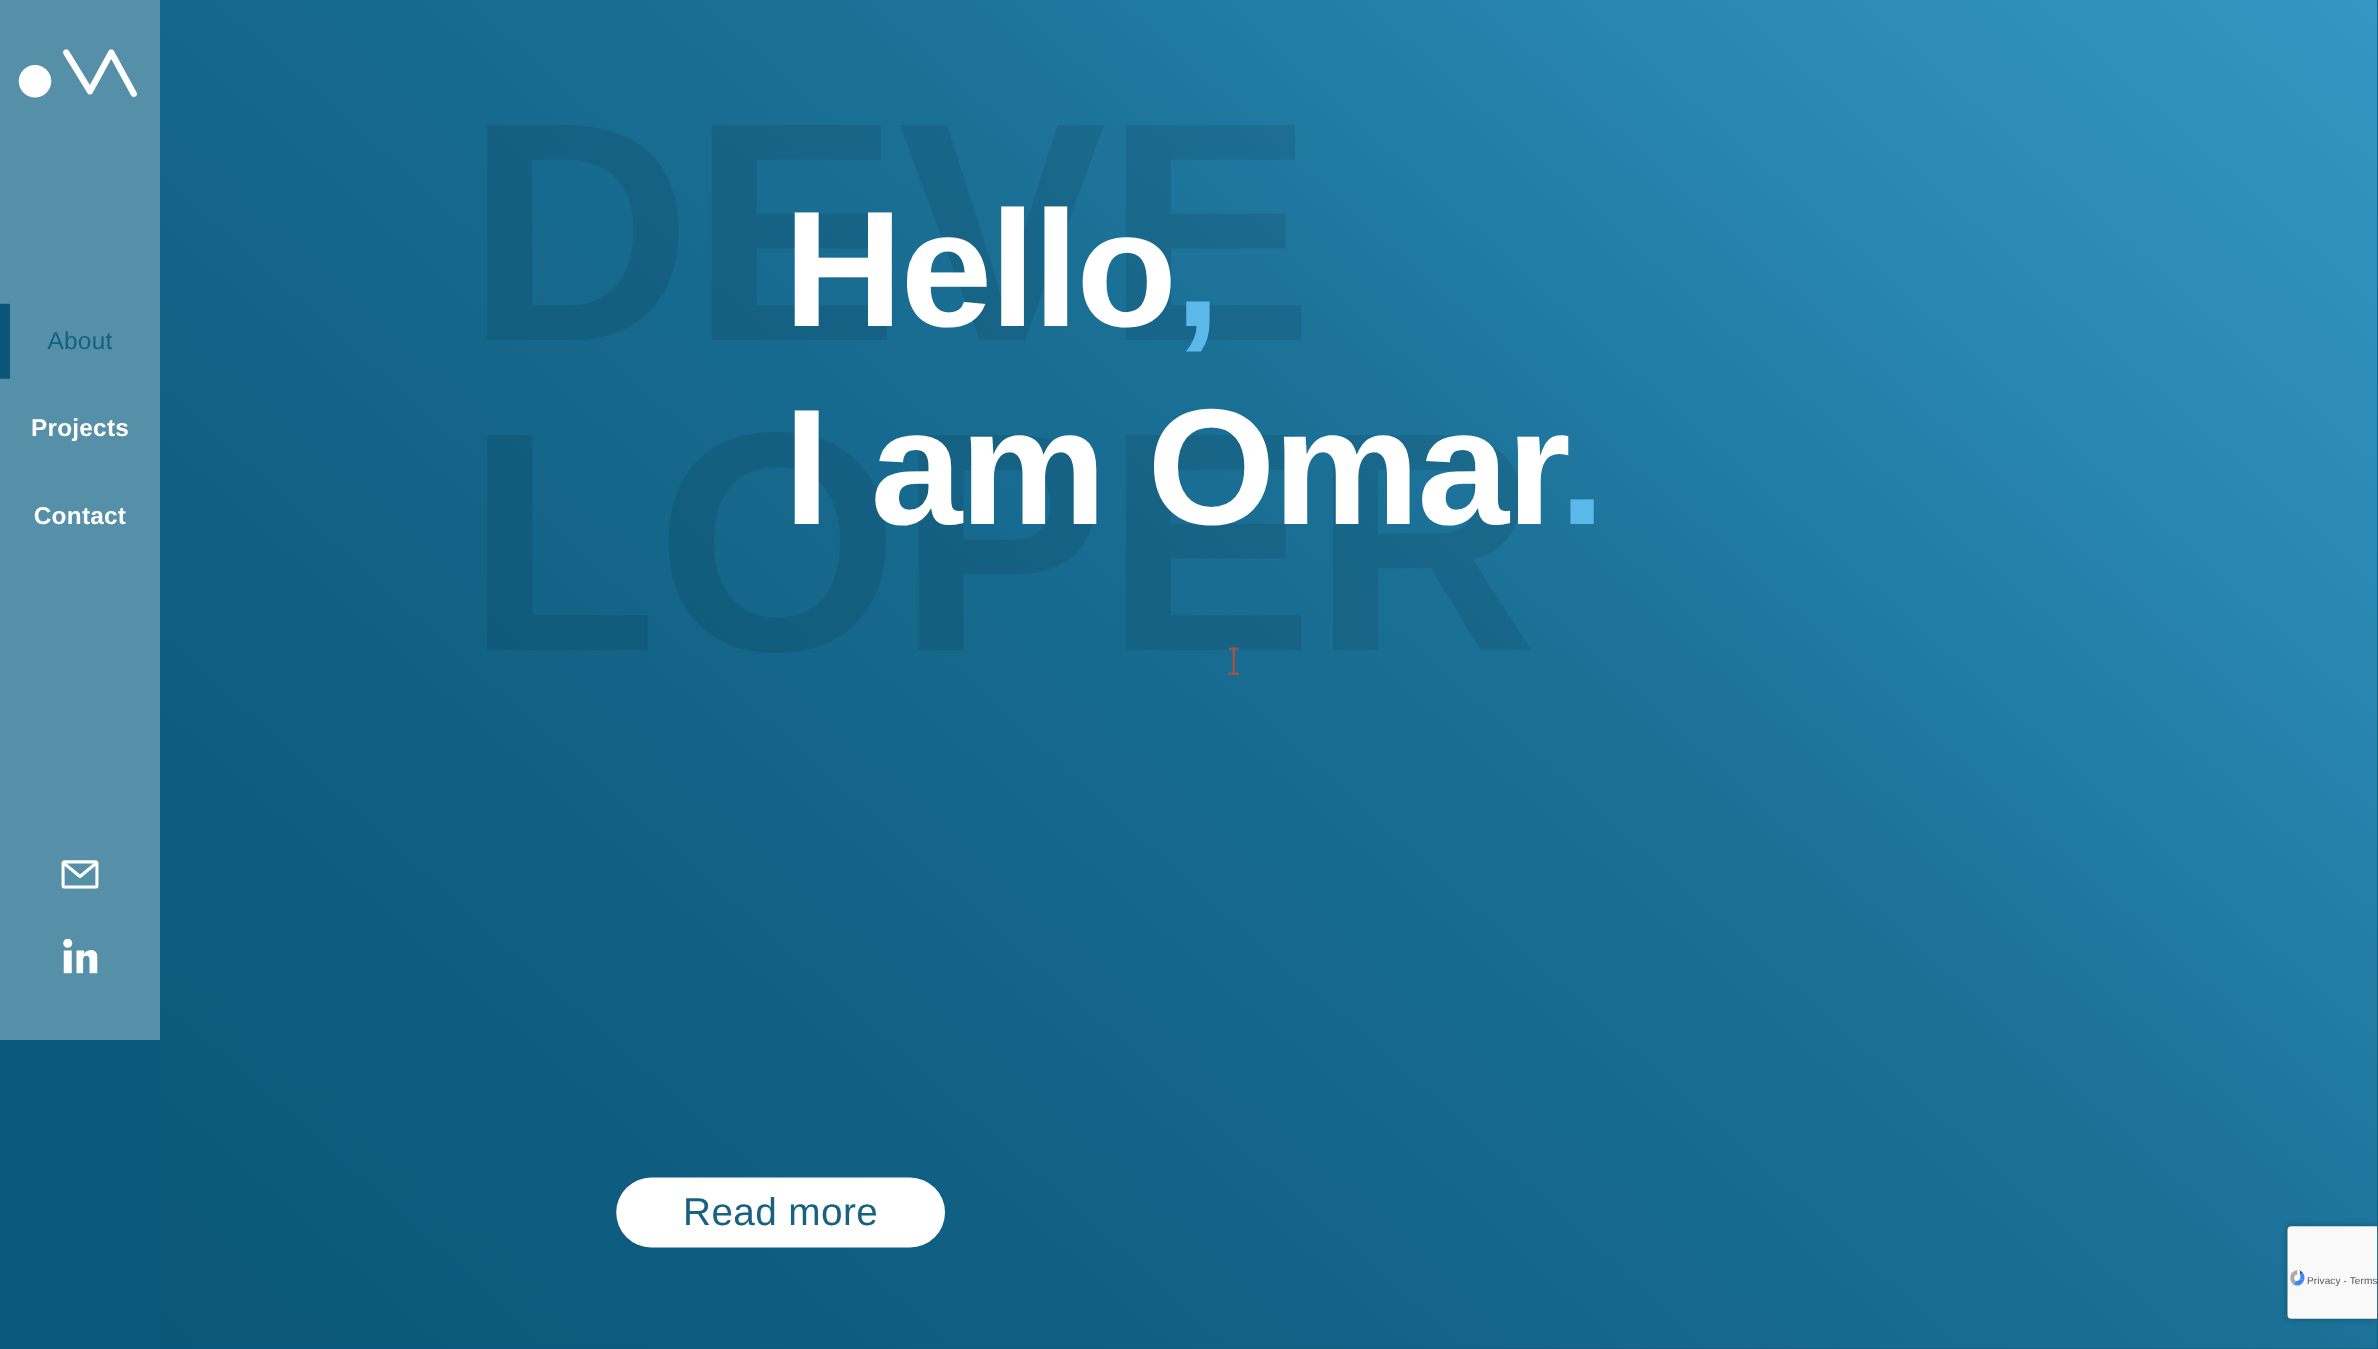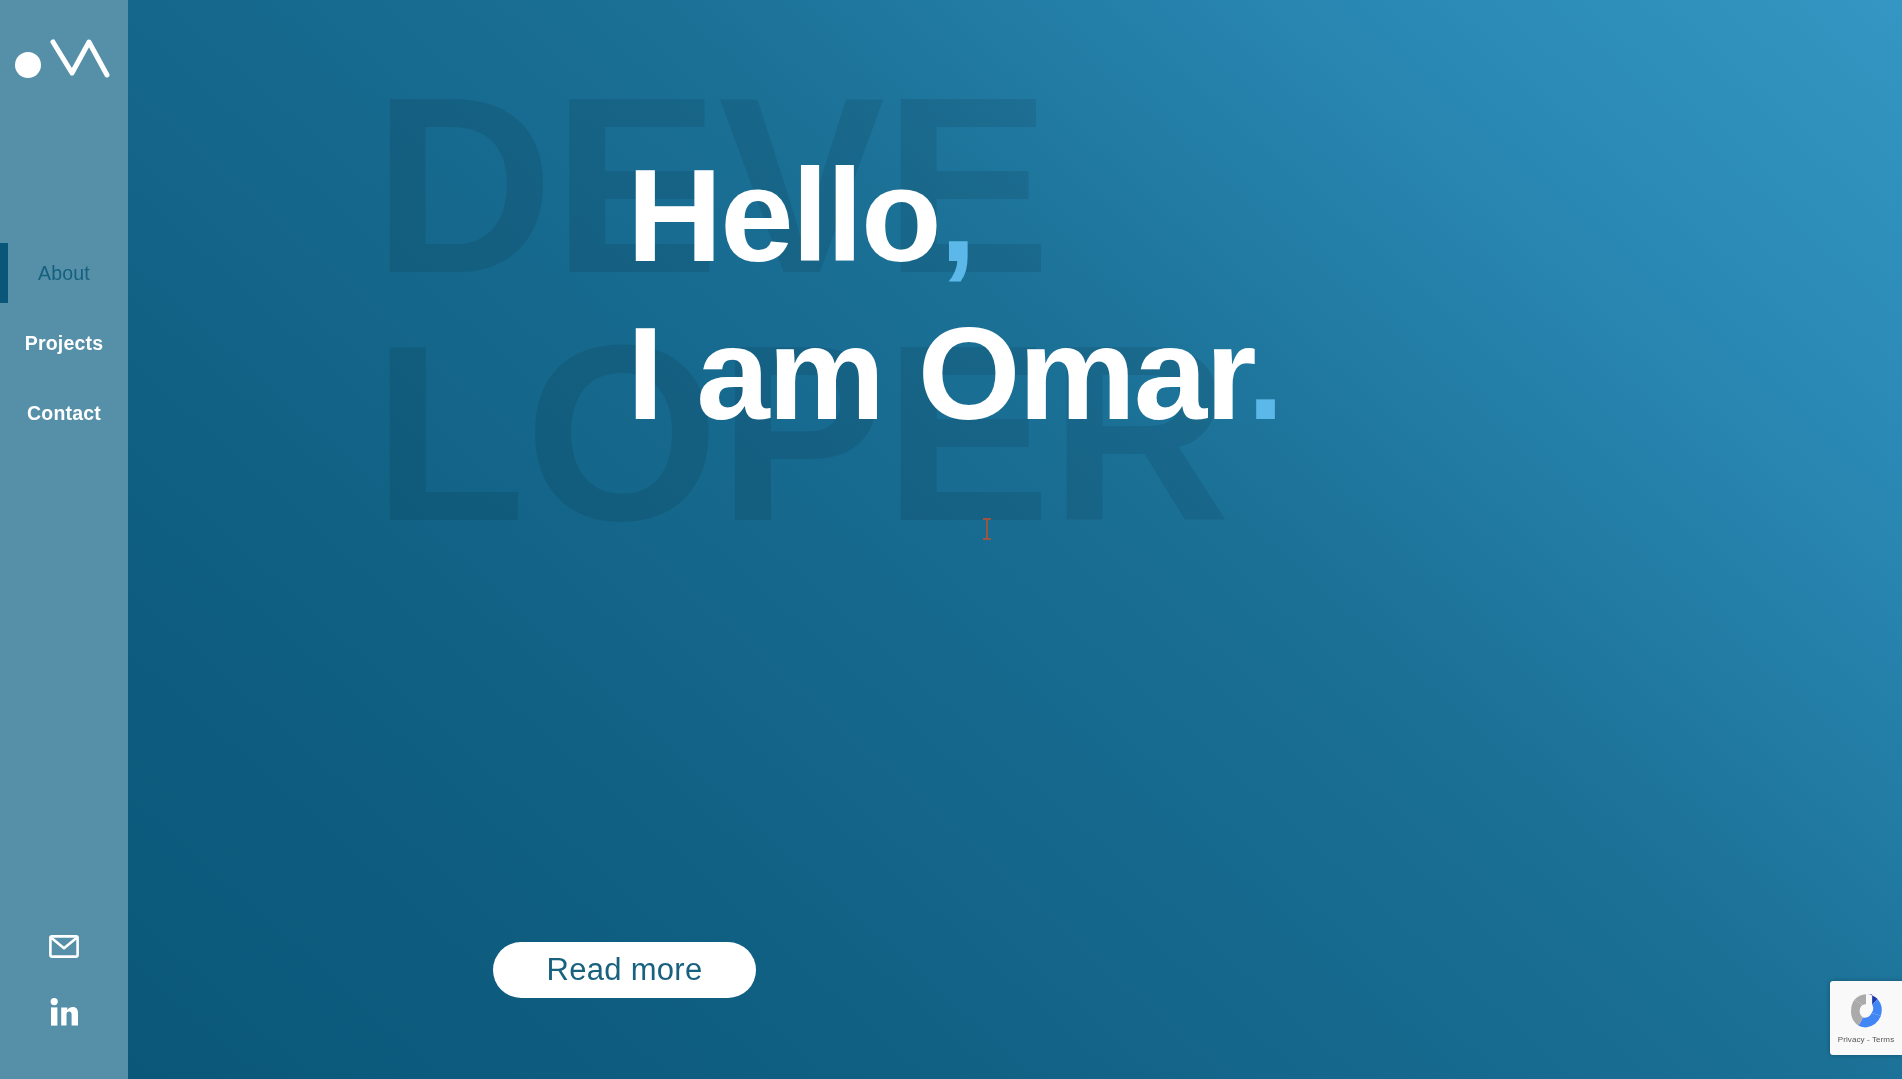--- a/index.html
+++ b/index.html
@@ -5,21 +5,21 @@
   * { margin:0; padding:0; box-sizing:border-box; }
   html, body {
     width:1902px; height:1079px;
     overflow:hidden;
     font-family:"Liberation Sans", sans-serif;
   }
   body { display:flex; background:#0b5a7d; }
 
   
   #sidebar{
-    width:128px; height:1079px; flex:0 0 128px;
+    width:128px; height:832px; flex:0 0 128px;
     background:#5590a8;
     position:relative;
     display:flex; flex-direction:column; align-items:center;padding-left:28px;
   }
   #logo{
     position:absolute; left:14px; top:24px;
     width:96px; height:68px;
   }
   #nav{
     position:absolute; top:238px; left:0; width:128px;
@@ -131,21 +131,21 @@
   }
 
   
   #recaptcha{
     position:absolute;
     right:0; bottom:24px;
     width:72px; height:74px;
     background:#f9f9f9;
     border-radius:3px 0 0 3px;
     box-shadow:0 0 5px rgba(0,0,0,.28);
-    display:flex; flex-direction:column;
+    display:flex; flex-direction:row;
     align-items:center; justify-content:flex-start;
     padding-top:8px;
     cursor:pointer;
     overflow:hidden;
   }
   #recaptcha .rc-text{
     font-size:8px;
     color:#555555;
     white-space:nowrap;
     margin-top:4px;

